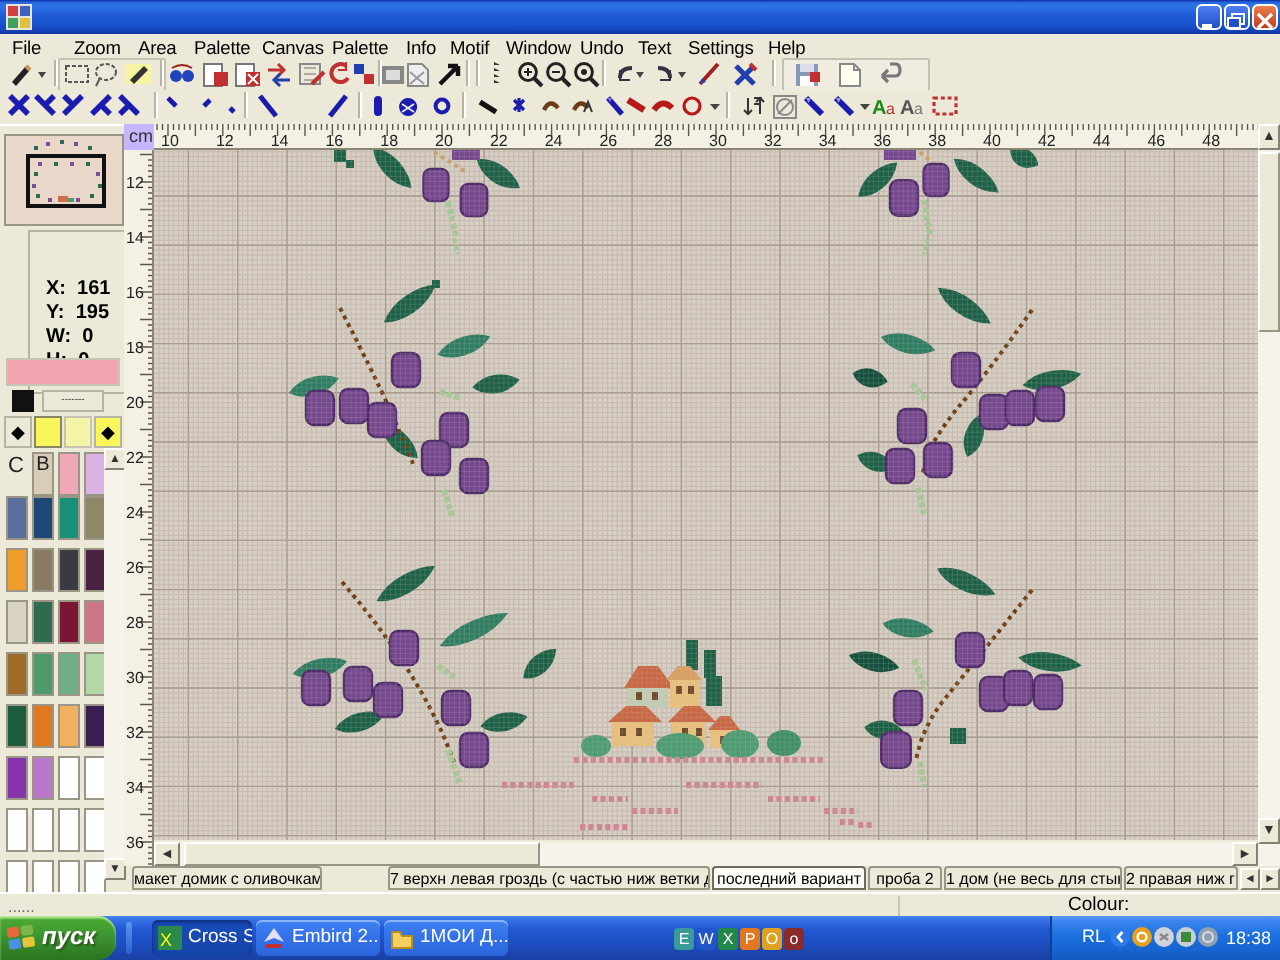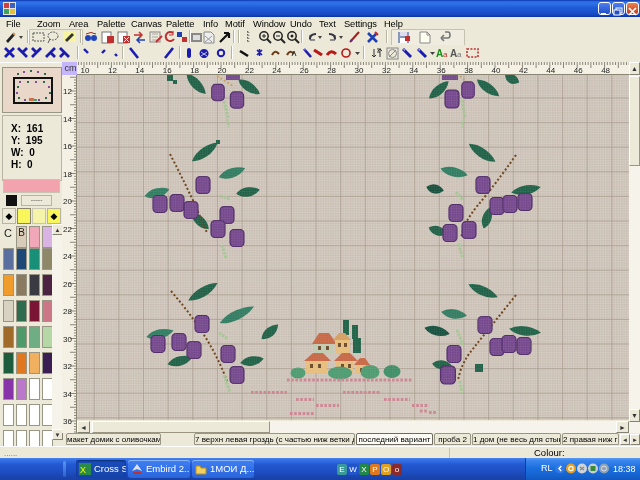--- a/index.html
+++ b/index.html
@@ -14,21 +14,21 @@
 #bclose{left:626px;background:linear-gradient(180deg,#e8814f,#c43a1c);}
 #menubar{left:0;top:17px;width:640px;height:12px;background:#ece9d8;}
 .mi{position:absolute;top:2px;font-size:9.3px;color:#000;letter-spacing:-0.1px;}
 #tb1{left:0;top:29px;width:640px;height:16px;background:#ece9d8;}
 #tb2{left:0;top:45px;width:640px;height:17px;background:#ece9d8;}
 .ic{position:absolute;}
 .sep{position:absolute;top:1px;width:1px;height:13px;background:#b8b4a4;border-right:1px solid #fff;}
 #lpanel{left:0;top:62px;width:64px;height:384px;background:#ece9d8;border-top:1px solid #fff;}
 #preview{left:2px;top:4px;width:58px;height:44px;background:#e9d7c9;border:1px solid #9a9685;}
 #infobox{left:2px;top:52px;width:58px;height:58px;background:#ece9d8;border:1px solid #b8b4a4;font-weight:bold;font-size:10px;}
-#infobox{padding-top:6px;} #infobox div{margin:1px 0 0 8px;}
+#infobox{padding-top:22px;margin-left:12px;} #infobox div{margin:1px 0 0 8px;}
 #palette{left:0px;top:114px;width:64px;height:270px;}
 .sw{width:11px;height:22px;border:1px solid #9a9685;box-sizing:border-box;}
 .sbtn{background:#ece9d8;border:1px solid #fff;border-right-color:#848272;border-bottom-color:#848272;box-sizing:border-box;
  font-size:7px;text-align:center;color:#333;line-height:11px;}
 #corner{left:62px;top:62px;width:15px;height:13px;background:#c4b5fd;font-size:9px;color:#333;line-height:13px;box-sizing:border-box;}
 #tabrow{left:64px;top:433px;width:576px;height:13px;background:#ece9d8;}
 .tab{position:absolute;top:0;height:12px;background:#ece9d8;border:1px solid #9a9685;border-radius:2px 2px 0 0;font-size:8px;line-height:11px;text-align:center;box-sizing:border-box;white-space:nowrap;overflow:hidden;color:#000;}
 #statusrow{left:0;top:446px;width:640px;height:12px;background:#ece9d8;border-top:1px solid #fff;font-size:10px;}
 #taskbar{left:0;top:458px;width:640px;height:22px;background:linear-gradient(180deg,#4584f0 0%,#3a76e8 6%,#2258d2 30%,#1e4fc4 60%,#1a45ae 85%,#1941a5 100%);}
 .taskbtn{position:absolute;top:2px;height:18px;border-radius:3px;color:#fff;font-size:9.5px;line-height:18px;padding-left:18px;box-sizing:border-box;white-space:nowrap;overflow:hidden;}
@@ -567,20 +567,32 @@
 <div class="tab" style="left:498px;width:57px;">2 правая ниж гр</div>
 <div class="abs sbtn" style="left:556px;top:1px;width:10px;height:11px;font-size:6px;line-height:11px;">◄</div>
 <div class="abs sbtn" style="left:566px;top:1px;width:10px;height:11px;font-size:6px;line-height:11px;">►</div>
   </div>
 <div class="abs" id="statusrow">
   <div class="abs" style="left:4px;top:2px;font-size:8px;color:#666;">......</div>
   <div class="abs" style="left:449px;top:1px;width:1px;height:10px;background:#c8c4b4;"></div>
   <div class="abs" style="left:534px;top:0px;color:#000;font-size:9.5px;">Colour:</div>
 </div>
 <div class="abs" id="taskbar">
+<div class="abs" id="startbtn" style="left:0;top:0;width:58px;height:22px;border-radius:0 9px 9px 0;
+background:linear-gradient(180deg,#7ece57 0%,#4aa733 10%,#3d9430 45%,#338327 75%,#2a741f 100%);box-shadow:inset 0 1px 1px #b8e89a;">
+<svg class="abs" style="left:3px;top:3px" width="16" height="16">
+        <g transform="rotate(-8 8 8)">
+<rect x="1" y="2" width="6" height="5" rx="1" fill="#e86a3c"></rect>
+          <rect x="8" y="2" width="6" height="5" rx="1" fill="#7ab648"></rect>
+<rect x="1" y="8" width="6" height="5" rx="1" fill="#4a90e0"></rect>
+          <rect x="8" y="8" width="6" height="5" rx="1" fill="#e8c43c"></rect>
+        </g>
+      </svg>
+<span class="abs" style="left:21px;top:3px;color:#fff;font-weight:bold;font-style:italic;font-size:12px;text-shadow:1px 1px 1px #2a5a1a;">пуск</span>
+</div>
 <div class="abs" style="left:63px;top:3px;width:3px;height:16px;background:linear-gradient(180deg,#5a96f2,#2a62ce);border-radius:2px;"></div>
 <div class="taskbtn" style="left:76px;width:50px;background:linear-gradient(180deg,#1a4dbc,#1544a8);box-shadow:inset 0 1px 2px #0c2a70;">Cross Sti...<span class="abs" style="left:3px;top:3px;width:12px;height:12px;"><svg width="12" height="12">
           <rect width="12" height="12" fill="#2a8a4a"></rect>
           <text x="1" y="10" font-size="9" fill="#ff0" font-family="Liberation Sans">X</text>
         </svg></span></div>
 <div class="taskbtn" style="left:128px;width:62px;background:linear-gradient(180deg,#5a96f5 0%,#3e7ef0 8%,#3472ea 45%,#2d68dd 90%,#2a62d4 100%);box-shadow:inset 0 1px 0 #8ab4f8;">Embird 2...<span class="abs" style="left:3px;top:3px;width:12px;height:12px;"><svg width="12" height="12">
           <path d="M1 8 L6 1 L11 8 L6 6 Z" fill="#e0e0f8"></path>
           <path d="M2 10 h8" stroke="#c03030" stroke-width="2"></path>
         </svg></span></div>
 <div class="taskbtn" style="left:192px;width:62px;background:linear-gradient(180deg,#5a96f5 0%,#3e7ef0 8%,#3472ea 45%,#2d68dd 90%,#2a62d4 100%);box-shadow:inset 0 1px 0 #8ab4f8;">1МОИ Д...<span class="abs" style="left:3px;top:3px;width:12px;height:12px;"><svg width="12" height="12">

